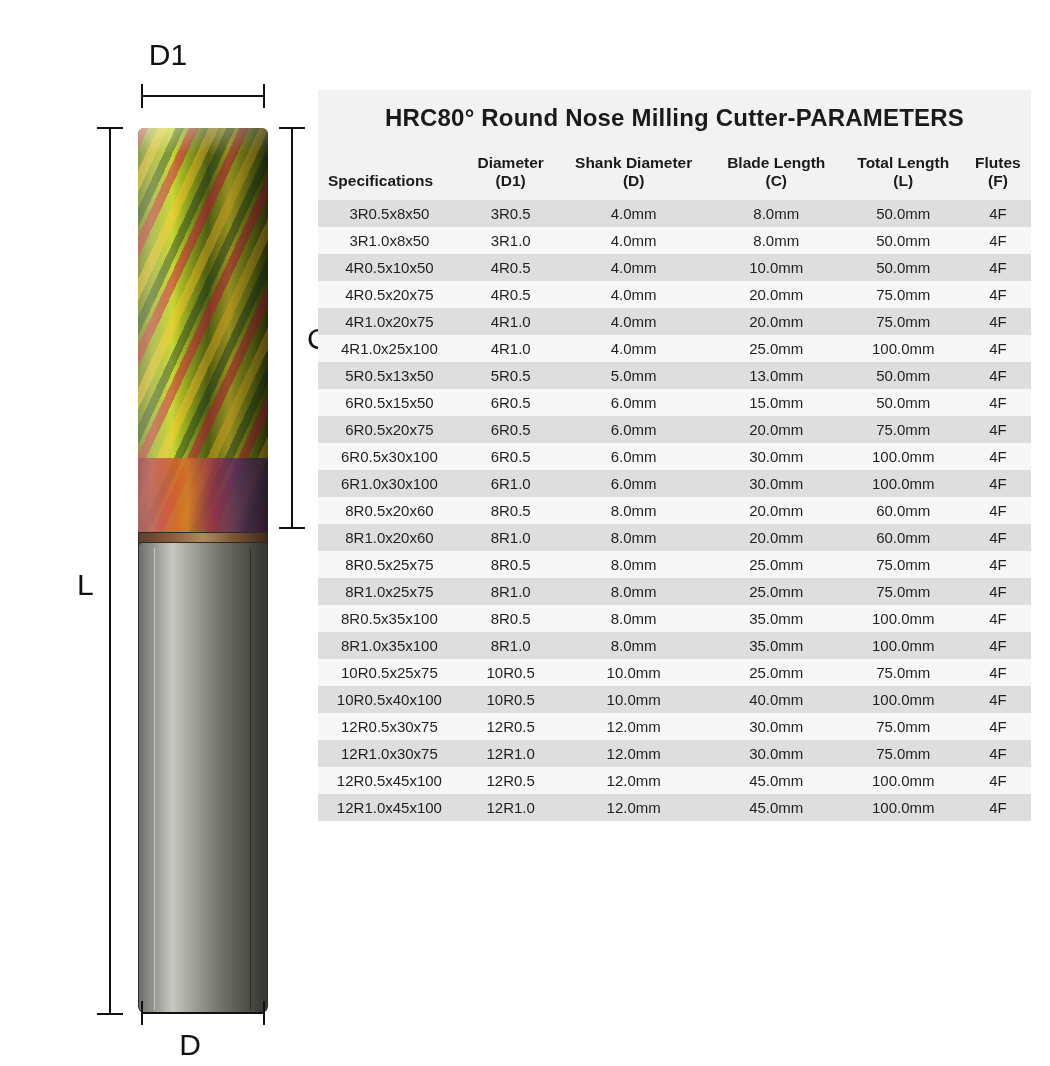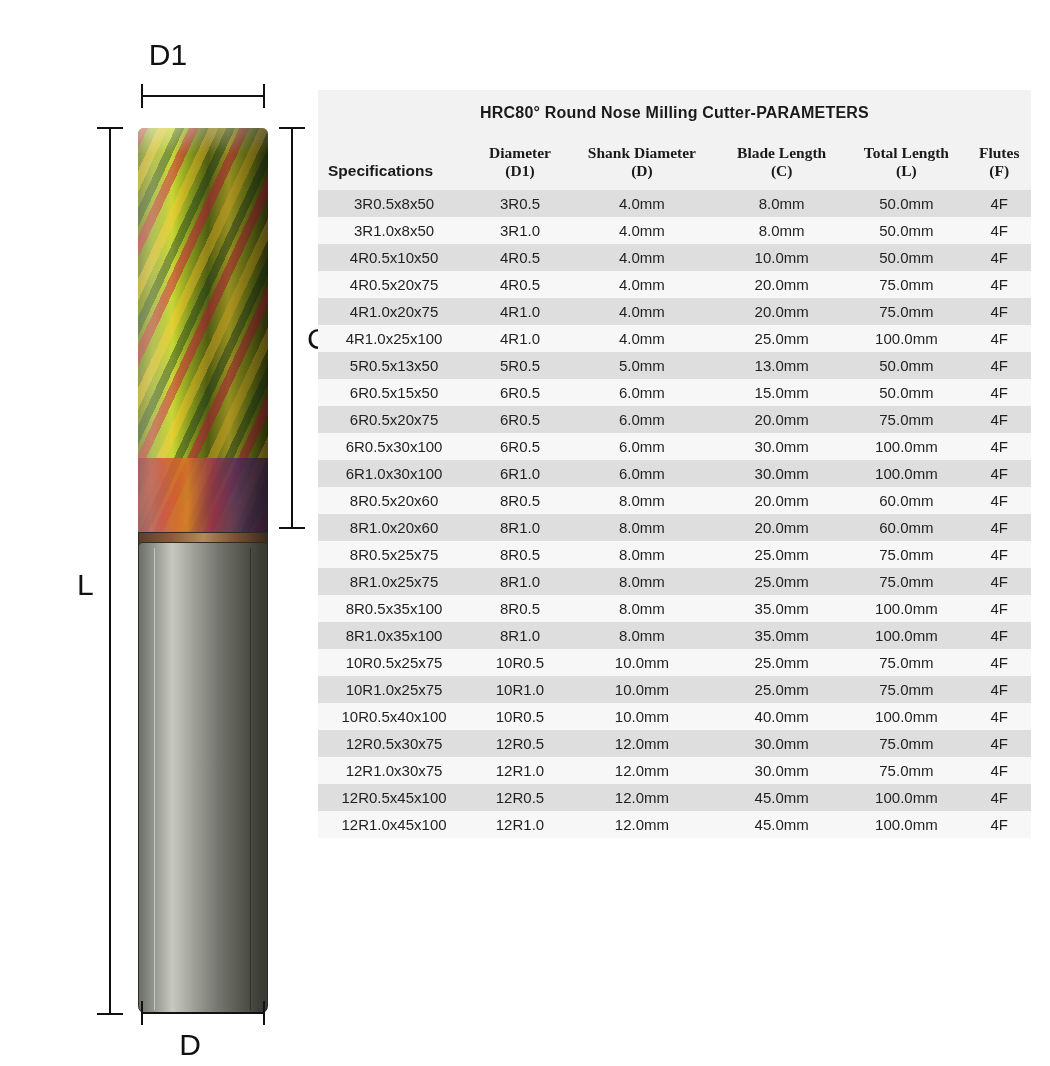--- a/index.html
+++ b/index.html
@@ -57,29 +57,29 @@
   .tip-colors{position:absolute;left:0;top:330px;width:130px;height:84px;
      background:linear-gradient(90deg,#8a2230 0%,#c0392b 18%,#e07b2a 38%,#b03a5a 58%,#6d3b7a 76%,#4a2c55 100%);
      opacity:.85;}
   .tip-edge{position:absolute;left:0;top:0;width:130px;height:26px;
      background:linear-gradient(180deg,rgba(255,255,255,.35),rgba(255,255,255,0));}
 
   
   .table-wrap{position:absolute;left:318px;top:90px;width:713px;}
   table.params{border-collapse:collapse;width:713px;background:#f2f2f2;}
   table.params caption{caption-side:top;background:#f2f2f2;padding:14px 0 14px 0;
-     font-size:16px;font-weight:bold;color:#1a1a1a;letter-spacing:.2px;}
+     font-size:24px;font-weight:bold;color:#1a1a1a;letter-spacing:.2px;}
   table.params th{font-size:15.5px;font-weight:bold;color:#1a1a1a;padding:8px 4px 10px 4px;
      background:#f2f2f2;line-height:1.15;}
   table.params th.spec{text-align:left;padding-left:10px;vertical-align:bottom;}
   table.params td{font-size:15px;color:#1f1f1f;padding:5px 4px;text-align:center;}
   table.params td.spec{text-align:center;padding-left:0;}
   table.params tbody tr:nth-child(odd){background:#dedede;}
   table.params tbody tr:nth-child(even){background:#f7f7f7;}
-  .th-sub{display:block;font-weight:bold;font-family:Liberation Serif, serif;}
+  .th-sub{display:block;font-weight:bold;}
 </style>
 </head>
 <body>
 
 <div class="page">
 
   <div class="diagram">
 
     <div class="lbl lbl-d1">D1</div>
     <div class="d1-line"></div>
@@ -282,28 +282,20 @@
           </tr>
           <tr>
             <td class="spec">10R0.5x25x75</td>
             <td>10R0.5</td>
             <td>10.0mm</td>
             <td>25.0mm</td>
             <td>75.0mm</td>
             <td>4F</td>
           </tr>
           <tr>
-            <td class="spec">10R1.0x25x75</td>
-            <td>10R1.0</td>
-            <td>10.0mm</td>
-            <td>25.0mm</td>
-            <td>75.0mm</td>
-            <td>4F</td>
-          </tr>
-          <tr>
             <td class="spec">10R0.5x40x100</td>
             <td>10R0.5</td>
             <td>10.0mm</td>
             <td>40.0mm</td>
             <td>100.0mm</td>
             <td>4F</td>
           </tr>
           <tr>
             <td class="spec">12R0.5x30x75</td>
             <td>12R0.5</td>

